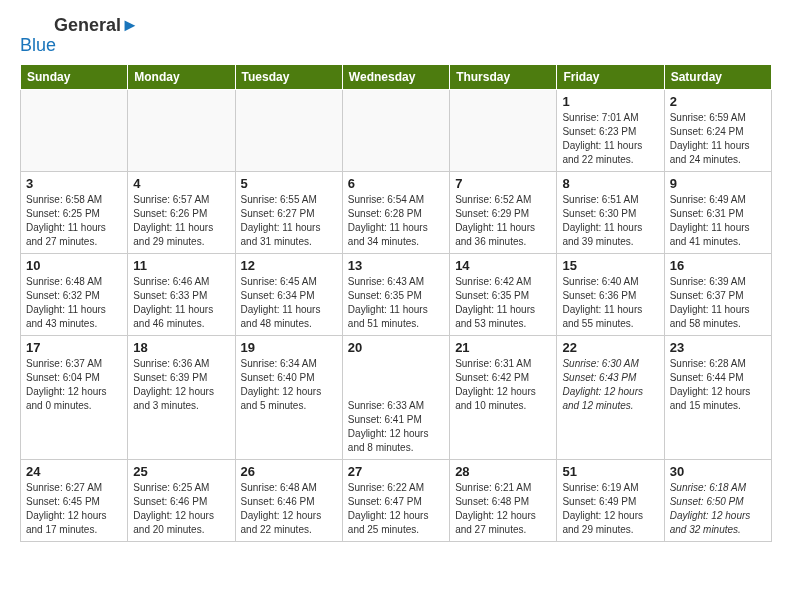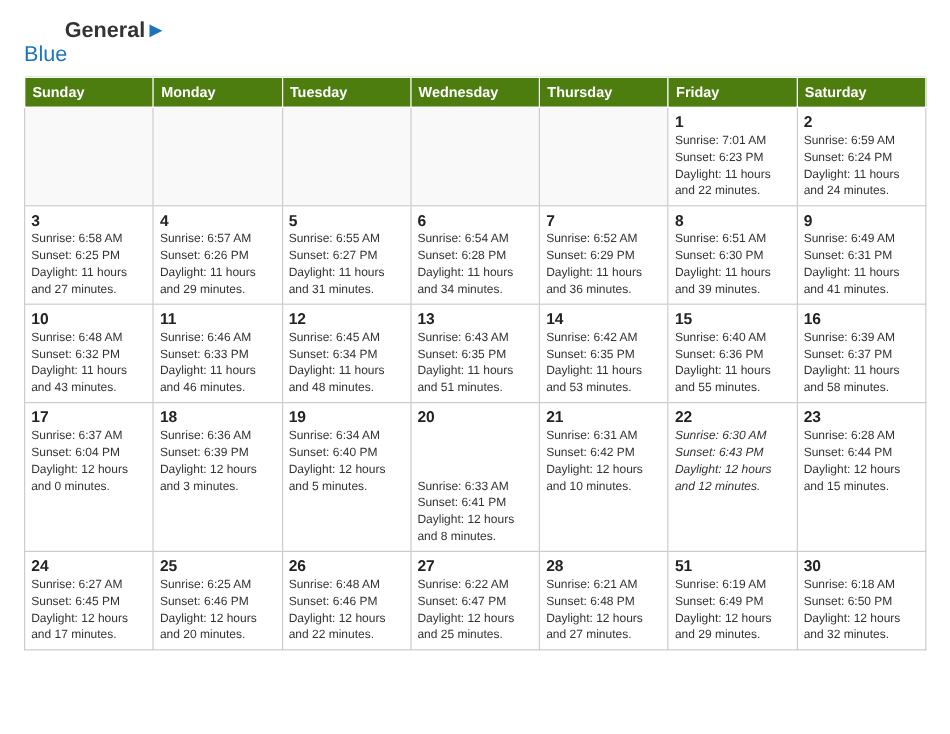--- a/index.html
+++ b/index.html
@@ -317,20 +317,20 @@
         </td>
         <td>
           <span class="day-number">51</span>
           <div class="day-info" style="white-space: pre-line;">Sunrise: 6:19 AM
 Sunset: 6:49 PM
 Daylight: 12 hours
 and 29 minutes.</div>
         </td>
         <td>
           <span class="day-number">30</span>
-          <div class="day-info" style="white-space: pre-line;">Sunrise: 6:18 AM
+          <div class="day-info" style="white-space: pre-line; font-style: italic;">Sunrise: 6:18 AM
 Sunset: 6:50 PM
 Daylight: 12 hours
 and 32 minutes.</div>
         </td>
       </tr>
     </tbody>
 </table>
 
 </body></html>

